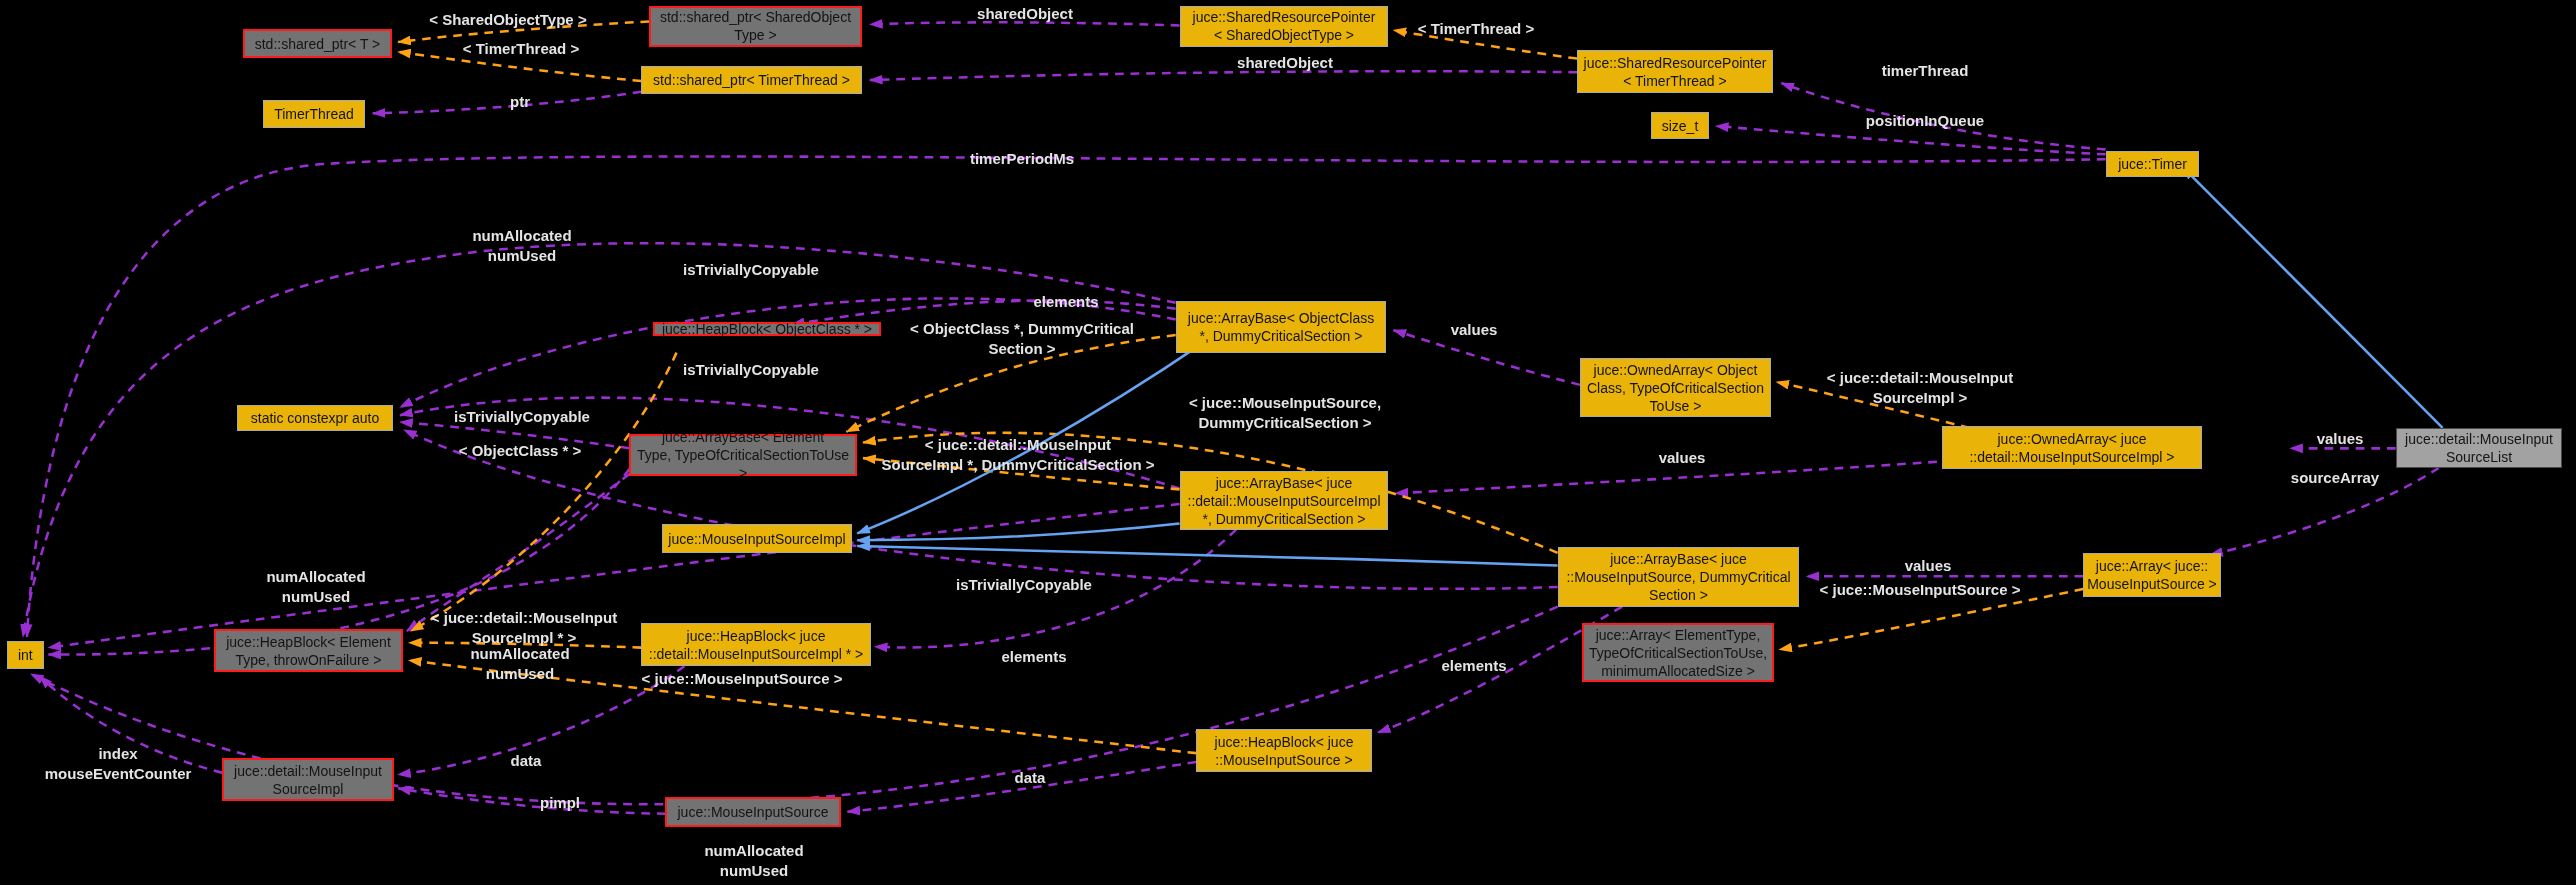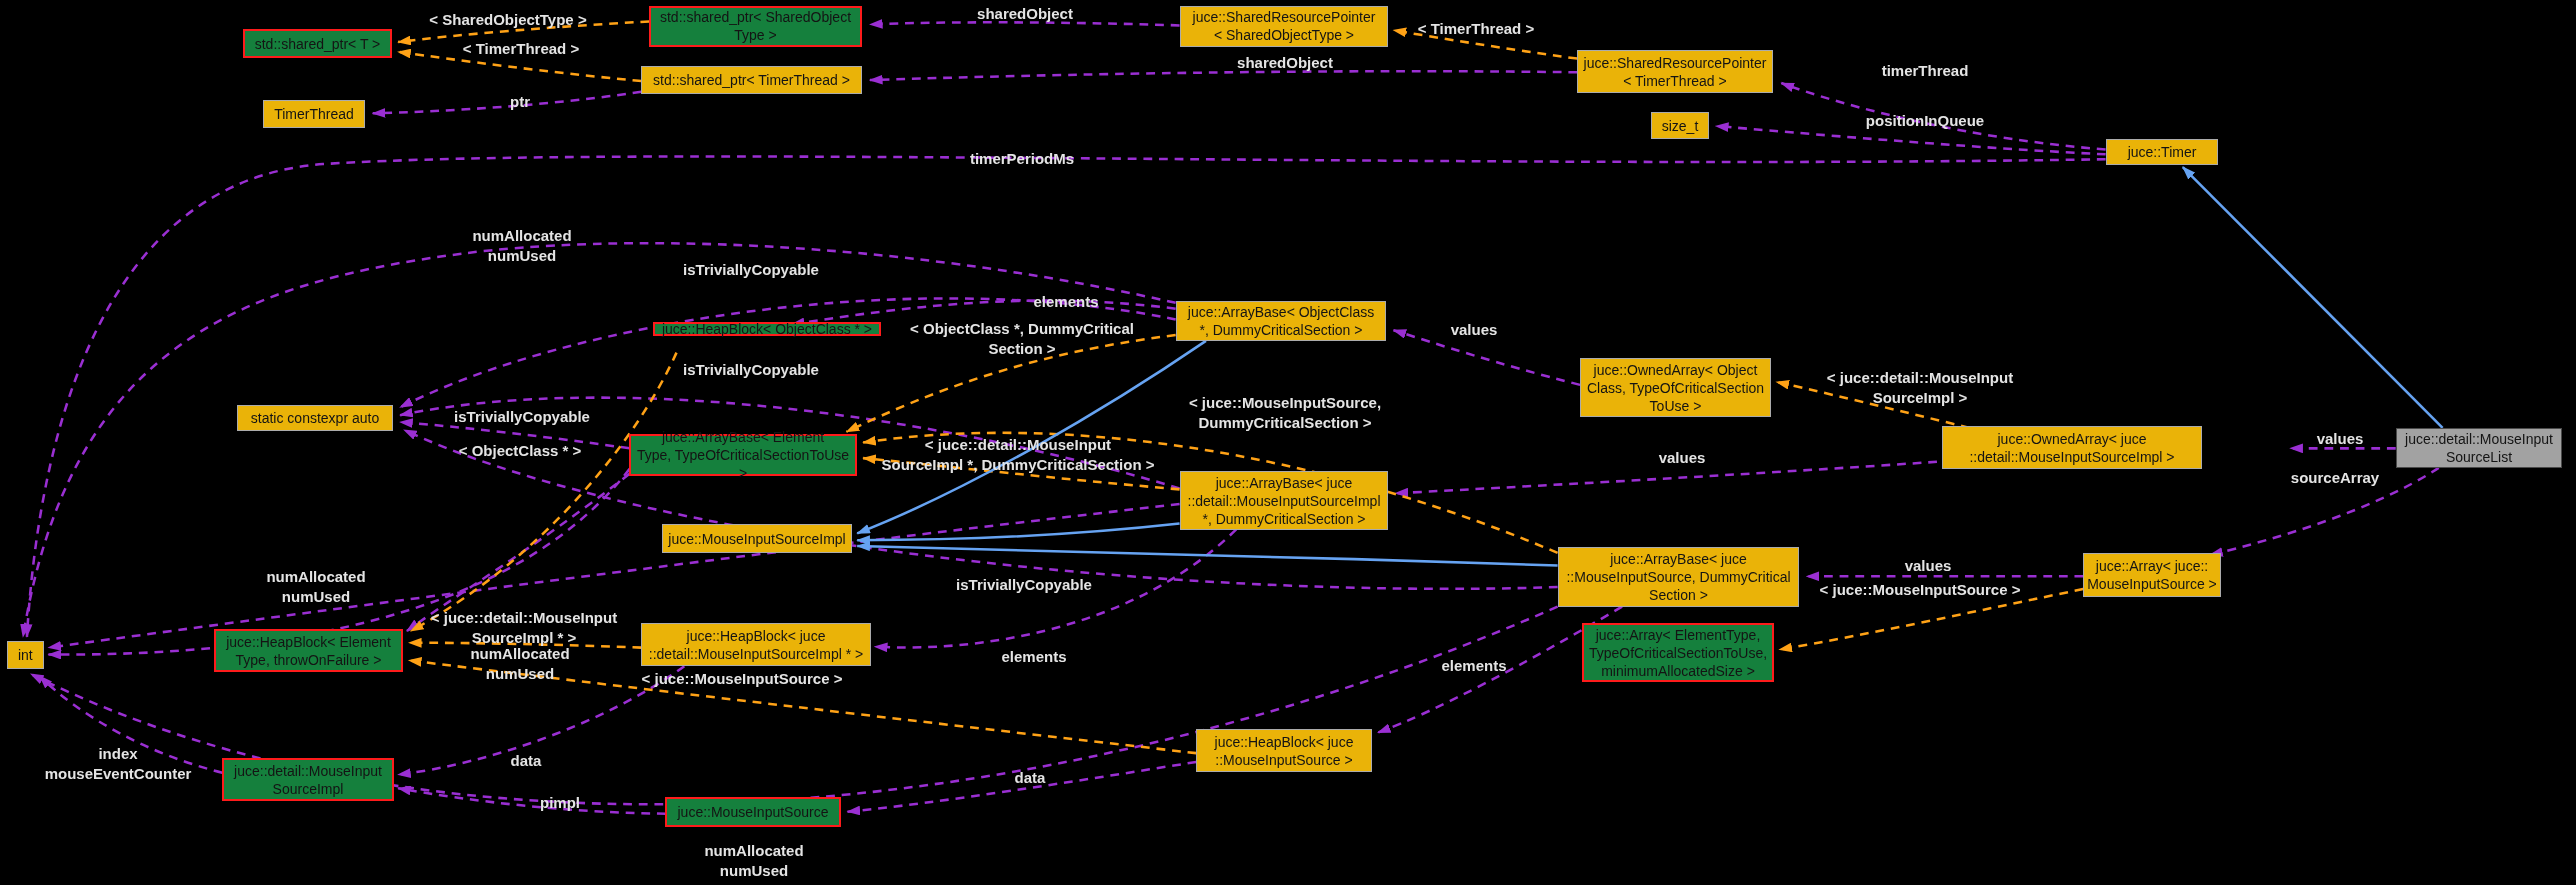--- a/index.html
+++ b/index.html
@@ -7,21 +7,21 @@
           font-family:"Liberation Sans",sans-serif;}
   #edges{position:absolute;left:0;top:0;width:2576px;height:885px;}
   .edge{fill:none;}
   .edge-u{stroke:var(--c-usage);stroke-width:2.6;stroke-dasharray:9 7;}
   .edge-t{stroke:var(--c-template);stroke-width:2.6;stroke-dasharray:9 7;}
   .edge-i{stroke:var(--c-inherit);stroke-width:2.6;}
   .node{position:absolute;display:flex;align-items:center;justify-content:center;
         text-align:center;white-space:pre-line;font-size:14px;line-height:18px;
         color:#141414;box-sizing:border-box;cursor:pointer;padding:1px 2px;}
   .node.plain{background:#eab308;border:1.6px solid #ababab;}
-  .node.red{background:#15803d;border:2.1px solid #fe1b1b;}
+  .node.red{background:#737373;border:2.1px solid #fe1b1b;}
   .node.gray{background:#a2a2a2;border:1.6px solid #4a4a4a;}
   .elabel{position:absolute;transform:translate(-50%,-50%);color:#e4e4e4;
           font-size:15px;line-height:19.5px;font-weight:600;white-space:pre;
           text-align:center;pointer-events:none;}
 </style>
 </head>
 <body>
 
 <div id="canvas">
   <svg id="edges" viewBox="0 0 2636 906" xmlns="http://www.w3.org/2000/svg">
@@ -85,23 +85,23 @@
       <div class="node red" style="left: 243px; top: 29px; width: 149px; height: 29px;">std::shared_ptr&lt; T &gt;</div>
       <div class="node red" style="left: 649px; top: 5.9px; width: 213px; height: 41px;">std::shared_ptr&lt; SharedObject
 Type &gt;</div>
       <div class="node plain" style="left: 1180px; top: 5.9px; width: 208px; height: 41px;">juce::SharedResourcePointer
 &lt; SharedObjectType &gt;</div>
       <div class="node plain" style="left: 641px; top: 66px; width: 221px; height: 28px;">std::shared_ptr&lt; TimerThread &gt;</div>
       <div class="node plain" style="left: 1577px; top: 50px; width: 196px; height: 43px;">juce::SharedResourcePointer
 &lt; TimerThread &gt;</div>
       <div class="node plain" style="left: 263px; top: 100px; width: 102px; height: 28px;">TimerThread</div>
       <div class="node plain" style="left: 1651px; top: 112px; width: 58px; height: 27px;">size_t</div>
-      <div class="node plain" style="left: 2106px; top: 139px; width: 112px; height: 26px;">juce::Timer</div>
+      <div class="node plain" style="left: 2106px; top: 151px; width: 93px; height: 26px;">juce::Timer</div>
       <div class="node red" style="left: 653px; top: 322px; width: 228px; height: 14px;">juce::HeapBlock&lt; ObjectClass * &gt;</div>
-      <div class="node plain" style="left: 1176px; top: 301px; width: 210px; height: 40px;">juce::ArrayBase&lt; ObjectClass
+      <div class="node plain" style="left: 1176px; top: 301px; width: 210px; height: 52px;">juce::ArrayBase&lt; ObjectClass
 *, DummyCriticalSection &gt;</div>
       <div class="node plain" style="left: 1580px; top: 358px; width: 191px; height: 59px;">juce::OwnedArray&lt; Object
 Class, TypeOfCriticalSection
 ToUse &gt;</div>
       <div class="node plain" style="left: 237px; top: 405px; width: 156px; height: 26px;">static constexpr auto</div>
       <div class="node red" style="left: 629px; top: 434px; width: 228px; height: 42px;">juce::ArrayBase&lt; Element
 Type, TypeOfCriticalSectionToUse &gt;</div>
       <div class="node plain" style="left: 662px; top: 524px; width: 190px; height: 29px;">juce::MouseInputSourceImpl</div>
       <div class="node plain" style="left: 1180px; top: 471px; width: 208px; height: 59px;">juce::ArrayBase&lt; juce
 ::detail::MouseInputSourceImpl

